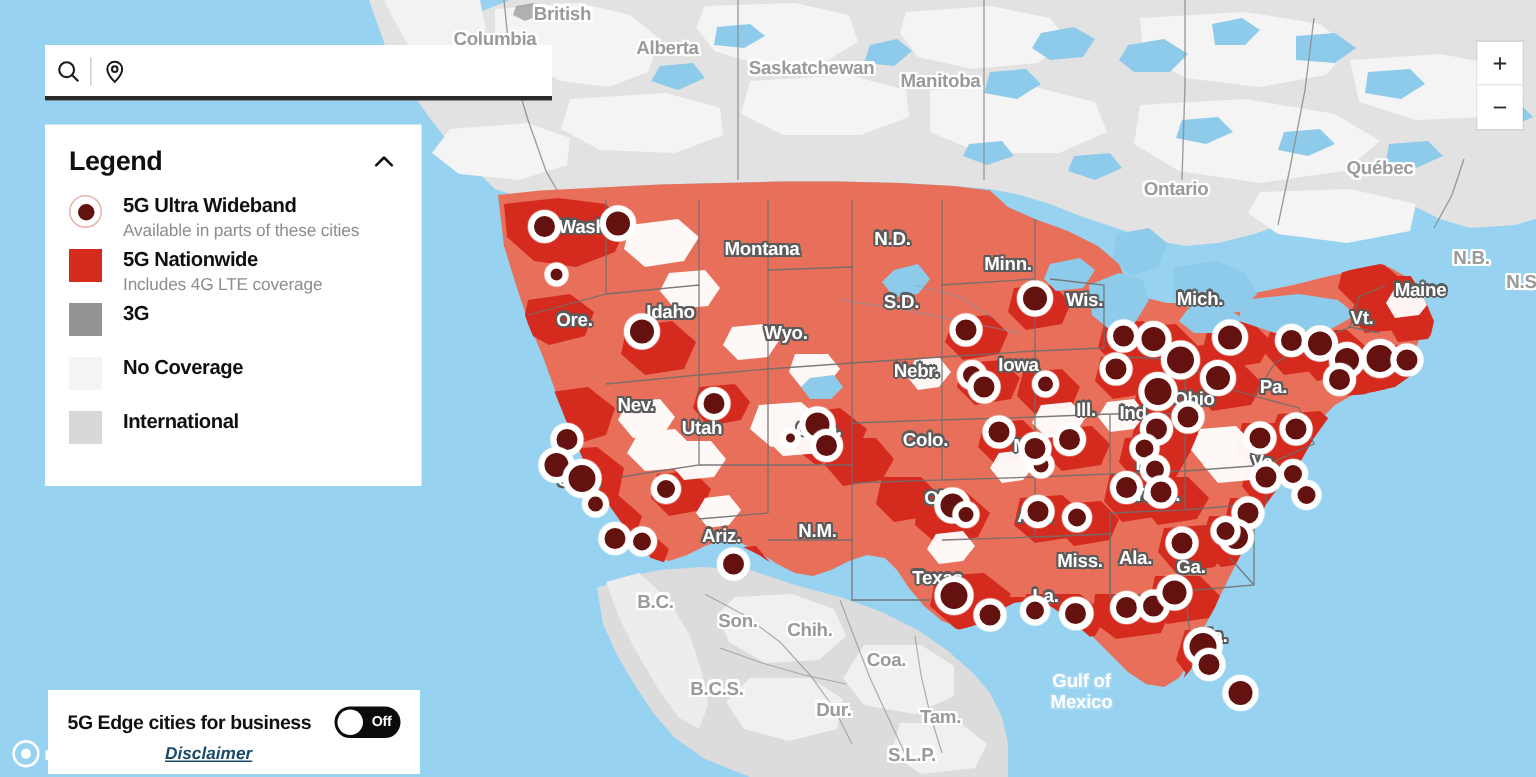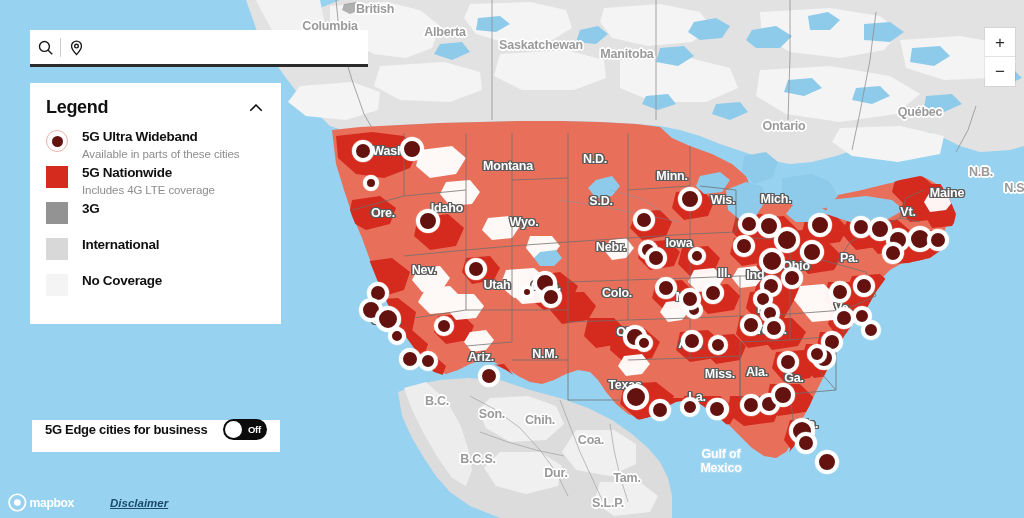--- a/index.html
+++ b/index.html
@@ -127,22 +127,22 @@
   .legend-txt { padding-left: 10px; padding-top: 1px; }
   .legend-name {
     font-size: 13.5px; font-weight: bold; color: #101010; letter-spacing: -0.3px; line-height: 1.25;
   }
   .legend-sub {
     font-size: 11.5px; color: #8d8d8d; letter-spacing: -0.1px; line-height: 1.3; margin-top: 1px;
   }
 
   
   #edge-panel {
-    position: absolute; left: 32px; top: 420px;
-    width: 248px; height: 32px;
+    position: absolute; left: 32px; top: 460px;
+    width: 248px; height: 56px;
     background: #ffffff;
     display: flex; align-items: center; justify-content: space-between;
     padding: 0 13px 13px 13px;
     z-index: 30;
   }
   #edge-label { font-size: 13px; font-weight: bold; color: #101010; letter-spacing: -0.3px; }
   #edge-toggle {
     width: 44px; height: 21px; border-radius: 11px;
     background: #0b0b0b; position: relative; cursor: pointer;
     display: flex; align-items: center;
@@ -425,21 +425,21 @@
     </svg>
   </div>
 
   <div id="map-labels">
       <div class="map-label lbl-state" style="left: 390px; top: 151px;">Wash.</div>
       <div class="map-label lbl-state" style="left: 383px; top: 213px;">Ore.</div>
       <div class="map-label lbl-state" style="left: 447px; top: 208px;">Idaho</div>
       <div class="map-label lbl-state" style="left: 508px; top: 166px;">Montana</div>
       <div class="map-label lbl-state" style="left: 524px; top: 222px;">Wyo.</div>
       <div class="map-label lbl-state" style="left: 424px; top: 270px;">Nev.</div>
-      <div class="map-label lbl-state" style="left: 468px; top: 285px; margin-left: 29px;">Utah</div>
+      <div class="map-label lbl-state" style="left: 468px; top: 285px;">Utah</div>
       <div class="map-label lbl-state" style="left: 546px; top: 286px;">Colo.</div>
       <div class="map-label lbl-state" style="left: 386px; top: 320px;">Calif.</div>
       <div class="map-label lbl-state" style="left: 481px; top: 357px;">Ariz.</div>
       <div class="map-label lbl-state" style="left: 545px; top: 354px;">N.M.</div>
       <div class="map-label lbl-state" style="left: 595px; top: 159px;">N.D.</div>
       <div class="map-label lbl-state" style="left: 601px; top: 201px;">S.D.</div>
       <div class="map-label lbl-state" style="left: 611px; top: 247px;">Nebr.</div>
       <div class="map-label lbl-state" style="left: 617px; top: 293px;">Colo.</div>
       <div class="map-label lbl-state" style="left: 631px; top: 332px;">Okla.</div>
       <div class="map-label lbl-state" style="left: 625px; top: 385px;">Texas</div>
@@ -448,21 +448,21 @@
       <div class="map-label lbl-state" style="left: 686px; top: 297px;">Mo.</div>
       <div class="map-label lbl-state" style="left: 690px; top: 344px;">Ark.</div>
       <div class="map-label lbl-state" style="left: 697px; top: 397px;">La.</div>
       <div class="map-label lbl-state" style="left: 723px; top: 200px;">Wis.</div>
       <div class="map-label lbl-state" style="left: 724px; top: 273px;">Ill.</div>
       <div class="map-label lbl-state" style="left: 757px; top: 275px;">Ind.</div>
       <div class="map-label lbl-state" style="left: 766px; top: 309px;">Ky.</div>
       <div class="map-label lbl-state" style="left: 771px; top: 330px;">Tenn.</div>
       <div class="map-label lbl-state" style="left: 720px; top: 374px;">Miss.</div>
       <div class="map-label lbl-state" style="left: 757px; top: 372px;">Ala.</div>
-      <div class="map-label lbl-state" style="left: 776px; top: 199px;">Mich.</div>
+      <div class="map-label lbl-state" style="left: 776px; top: 199px; padding-left: 48px;">Mich.</div>
       <div class="map-label lbl-state" style="left: 796px; top: 266px;">Ohio</div>
       <div class="map-label lbl-state" style="left: 849px; top: 258px;">Pa.</div>
       <div class="map-label lbl-state" style="left: 882px; top: 232px;">N.Y.</div>
       <div class="map-label lbl-state" style="left: 908px; top: 212px;">Vt.</div>
       <div class="map-label lbl-state" style="left: 947px; top: 193px;">Maine</div>
       <div class="map-label lbl-state" style="left: 916px; top: 240px;">Mass.</div>
       <div class="map-label lbl-state" style="left: 843px; top: 308px;">Va.</div>
       <div class="map-label lbl-state" style="left: 794px; top: 378px;">Ga.</div>
       <div class="map-label lbl-state" style="left: 808px; top: 424px;">Fla.</div>
       <div class="map-label lbl-intl" style="left: 327px; top: 9px; margin-left: 48px;">British</div>
@@ -604,32 +604,32 @@
         <div class="legend-row">
           <div class="legend-sw-wrap">
             <div class="legend-sw" style="background: rgb(147, 147, 147);"></div>
           </div>
           <div class="legend-txt">
             <div class="legend-name">3G</div>
           </div>
         </div>
         <div class="legend-row">
           <div class="legend-sw-wrap">
-            <div class="legend-sw" style="background: rgb(216, 216, 216);"></div>
+            <div class="legend-sw" style="background: rgb(244, 244, 244);"></div>
           </div>
           <div class="legend-txt">
-            <div class="legend-name">International</div>
+            <div class="legend-name">No Coverage</div>
           </div>
         </div>
         <div class="legend-row">
           <div class="legend-sw-wrap">
-            <div class="legend-sw" style="background: rgb(244, 244, 244);"></div>
+            <div class="legend-sw" style="background: rgb(216, 216, 216);"></div>
           </div>
           <div class="legend-txt">
-            <div class="legend-name">No Coverage</div>
+            <div class="legend-name">International</div>
           </div>
         </div>
       </div>
   </div>
 
   <div id="edge-panel">
     <span id="edge-label">5G Edge cities for business</span>
     <div id="edge-toggle">
       <div id="edge-knob"></div>
       <span id="edge-state">Off</span>

